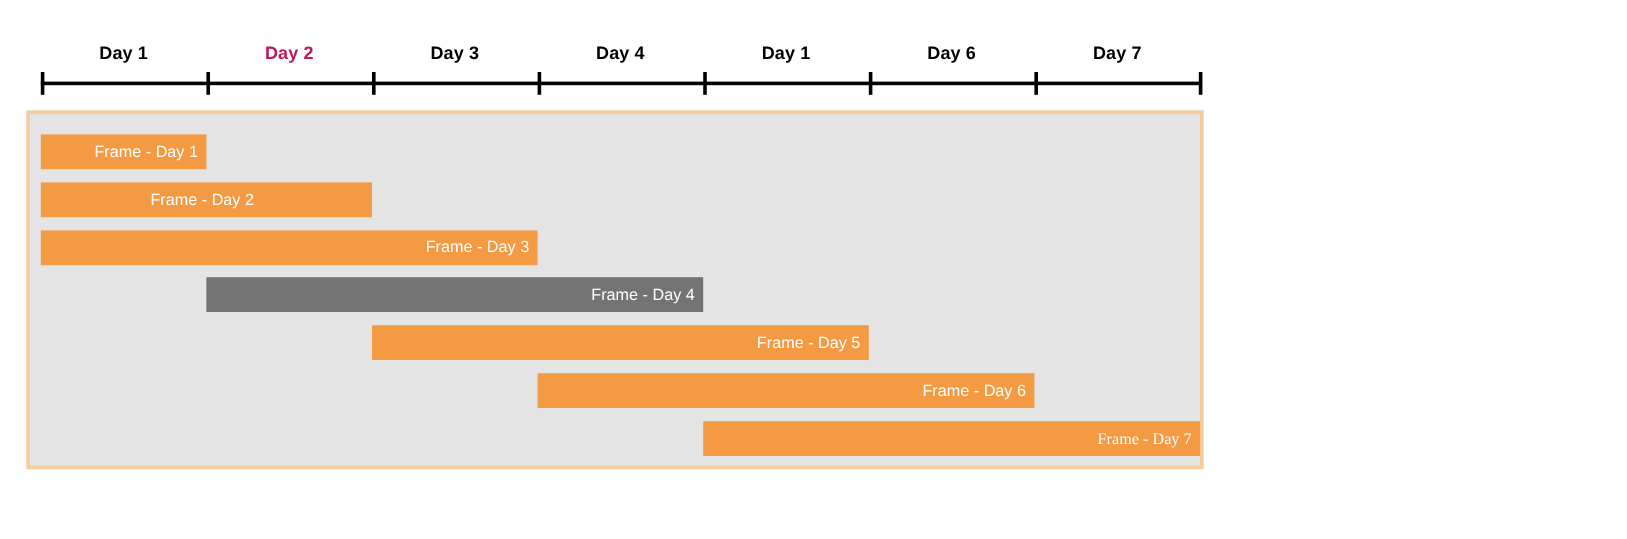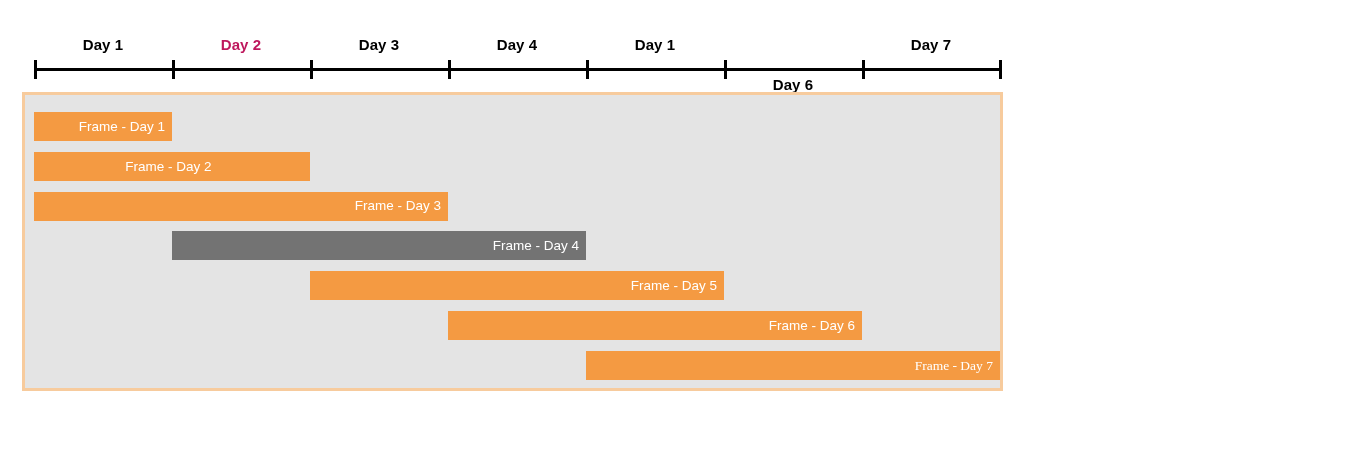--- a/index.html
+++ b/index.html
@@ -90,21 +90,21 @@
     <div class="axis-line axis-tick" style="left: 586px; top: 60px; background: rgb(0, 0, 0);"></div>
     <div class="axis-line axis-tick" style="left: 724px; top: 60px; background: rgb(0, 0, 0);"></div>
     <div class="axis-line axis-tick" style="left: 862px; top: 60px; background: rgb(0, 0, 0);"></div>
     <div class="axis-line axis-tick" style="left: 999px; top: 60px; background: rgb(0, 0, 0);"></div>
 
     <div class="day-label" style="left: 34px; width: 138px; color: rgb(0, 0, 0);">Day 1</div>
     <div class="day-label" style="left: 172px; width: 138px; color: #be185d;">Day 2</div>
     <div class="day-label" style="left: 310px; width: 138px; color: rgb(0, 0, 0);">Day 3</div>
     <div class="day-label" style="left: 448px; width: 138px; color: rgb(0, 0, 0);">Day 4</div>
     <div class="day-label" style="left: 586px; width: 138px; color: rgb(0, 0, 0);">Day 1</div>
-    <div class="day-label" style="left: 724px; width: 138px; color: rgb(0, 0, 0); margin-top: 40px;">Day 6</div>
+    <div class="day-label" style="left: 724px; width: 138px; color: rgb(0, 0, 0);">Day 6</div>
     <div class="day-label" style="left: 862px; width: 138px; color: rgb(0, 0, 0);">Day 7</div>
   </div>
 
   <div id="panel" style="left: 22px; top: 92px; width: 981px; height: 299px; background: rgb(228, 228, 228); border-color: rgb(247, 203, 157);">
     <div class="bar" style="left: 9px; width: 138px; top: 17px; height: 29px; background: rgb(244, 154, 66);">
       <span class="bar-label" style="color: rgb(255, 255, 255);">Frame - Day 1</span>
     </div>
     <div class="bar" style="left: 9px; width: 276px; top: 56.8px; height: 29px; background: rgb(244, 154, 66); justify-content: center;">
       <span class="bar-label" style="color: rgb(255, 255, 255);">Frame - Day 2</span>
     </div>

